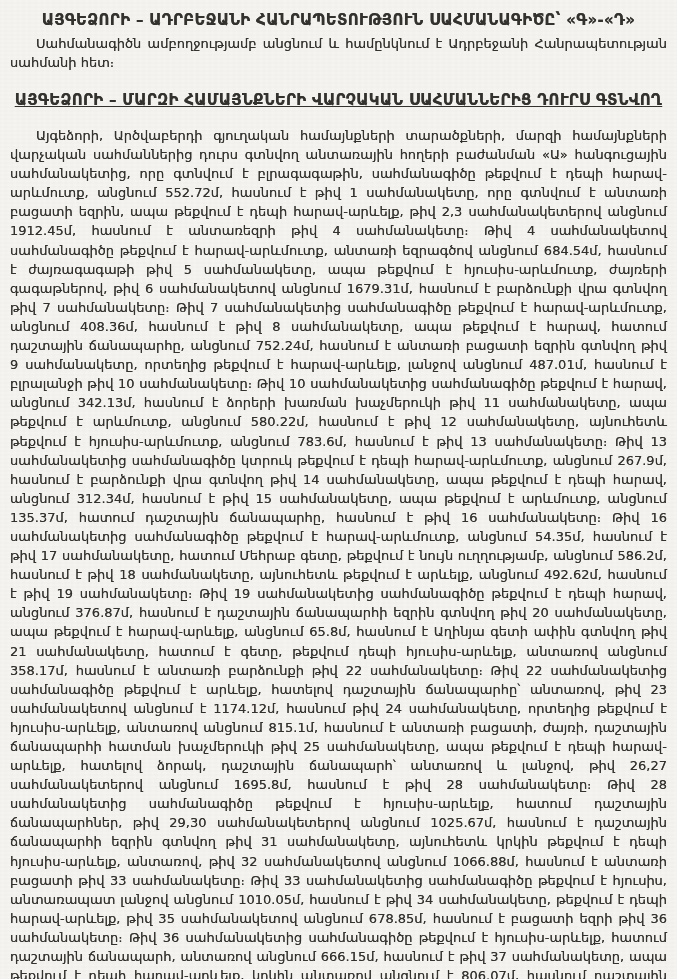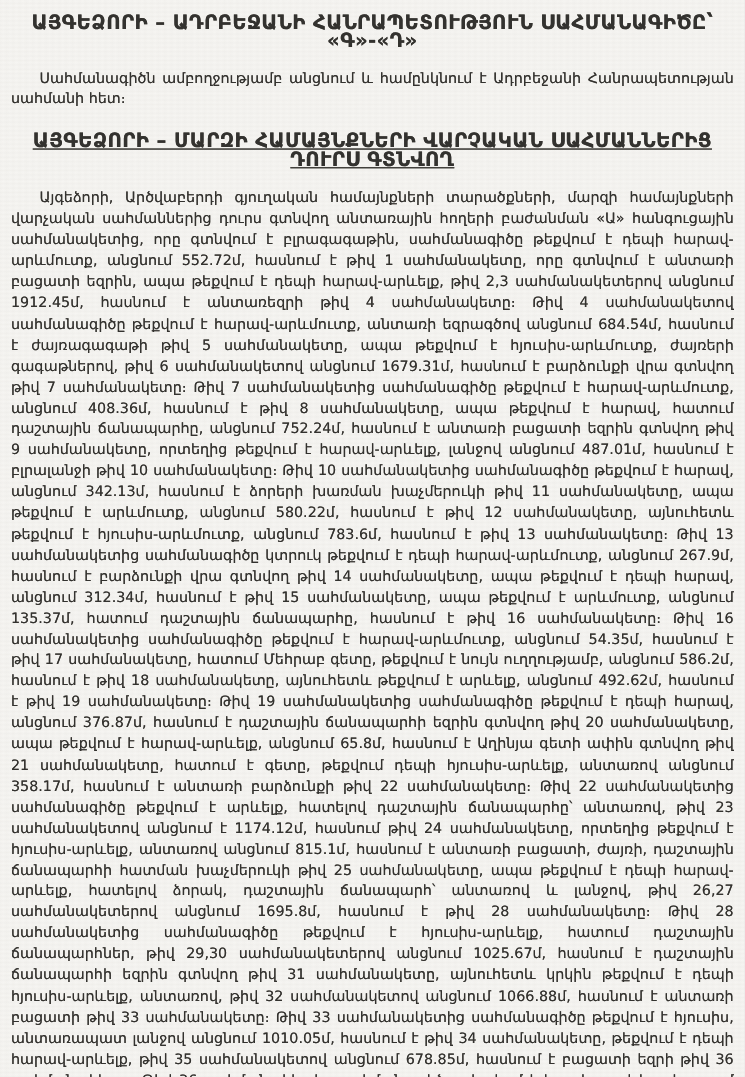--- a/index.html
+++ b/index.html
@@ -18,28 +18,28 @@
       repeating-linear-gradient(90deg, rgba(120,115,105,0.02) 0px, rgba(255,255,255,0) 3px, rgba(120,115,105,0.02) 6px);
     overflow: hidden;
     box-sizing: border-box;
     padding: 8px 10px 0 10px;
     font-family: "DejaVu Sans", sans-serif;
     color: #33322f;
     text-shadow: 0 0 0.6px rgba(70,66,60,0.85);
   }
   .doc-heading {
     font-weight: bold;
-    font-size: 18px;
+    font-size: 15px;
     line-height: 17px;
     text-align: center;
     letter-spacing: 0.3px;
     margin: 0;
   }
   .heading-1 { margin-top: 4px; }
-  .intro-block { margin-top: 16px; }
+  .intro-block { margin-top: 5px; }
   .intro-par, .length-par {
     font-size: 13px;
     line-height: 19px;
     text-align: justify;
     text-indent: 26px;
     margin: 0;
   }
   .length-par { text-align: left; margin-top: 2px; }
   .heading-2 { margin-top: 20px; }
   .heading-2 .line { display: block; text-decoration: underline; }

